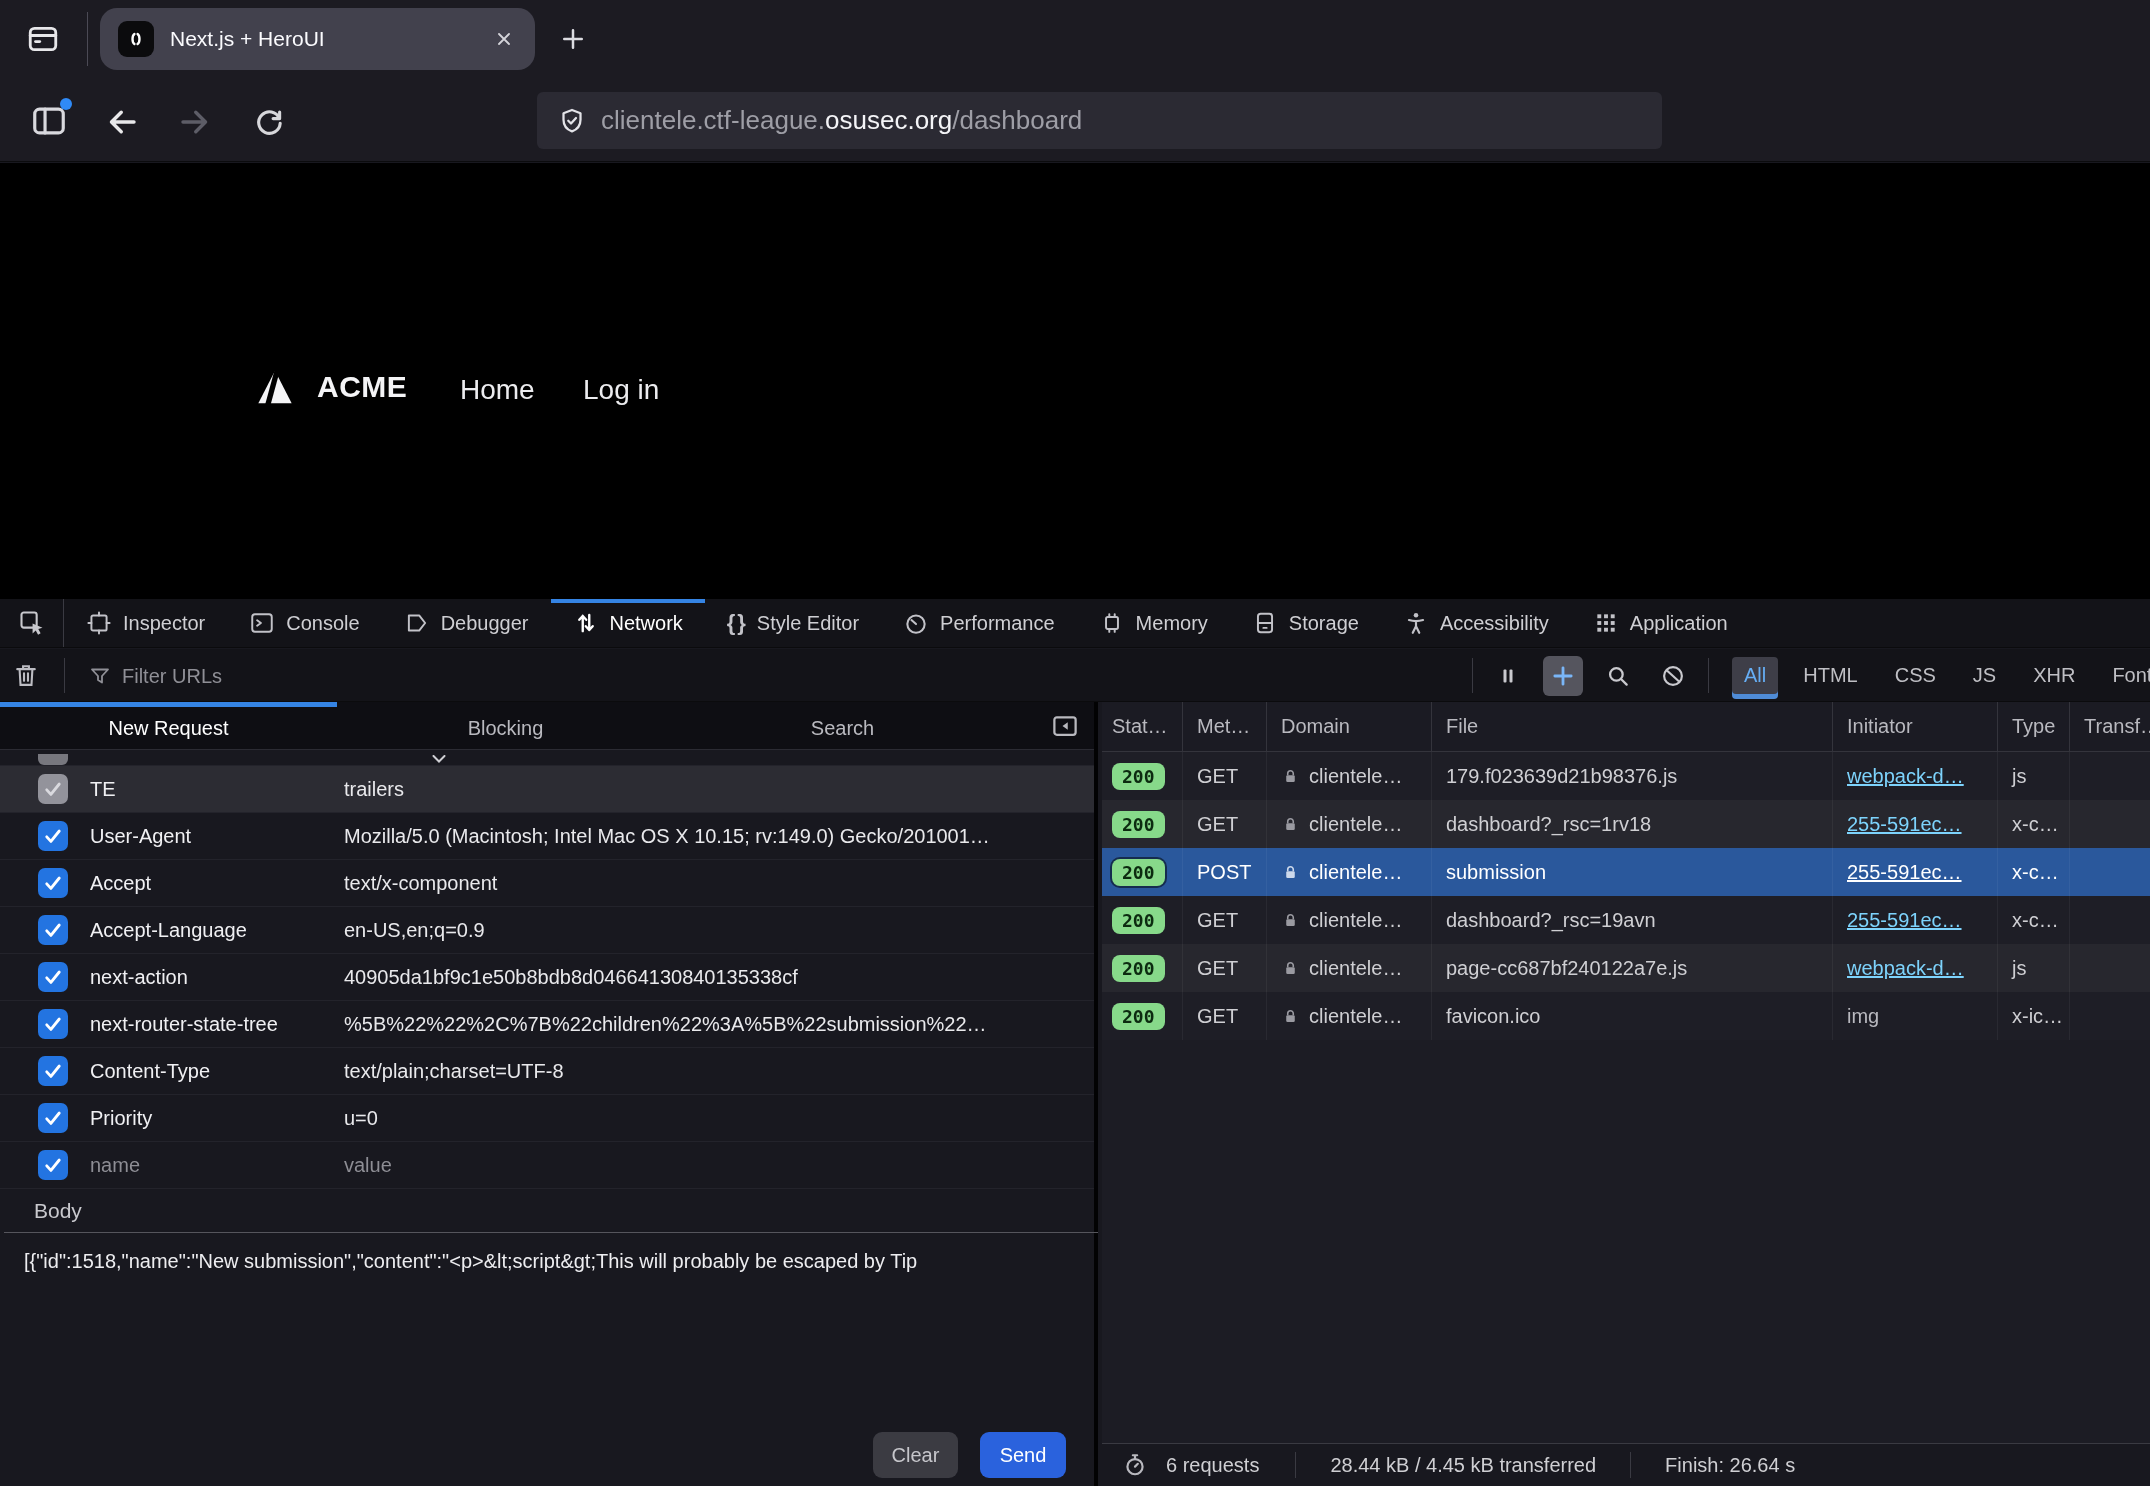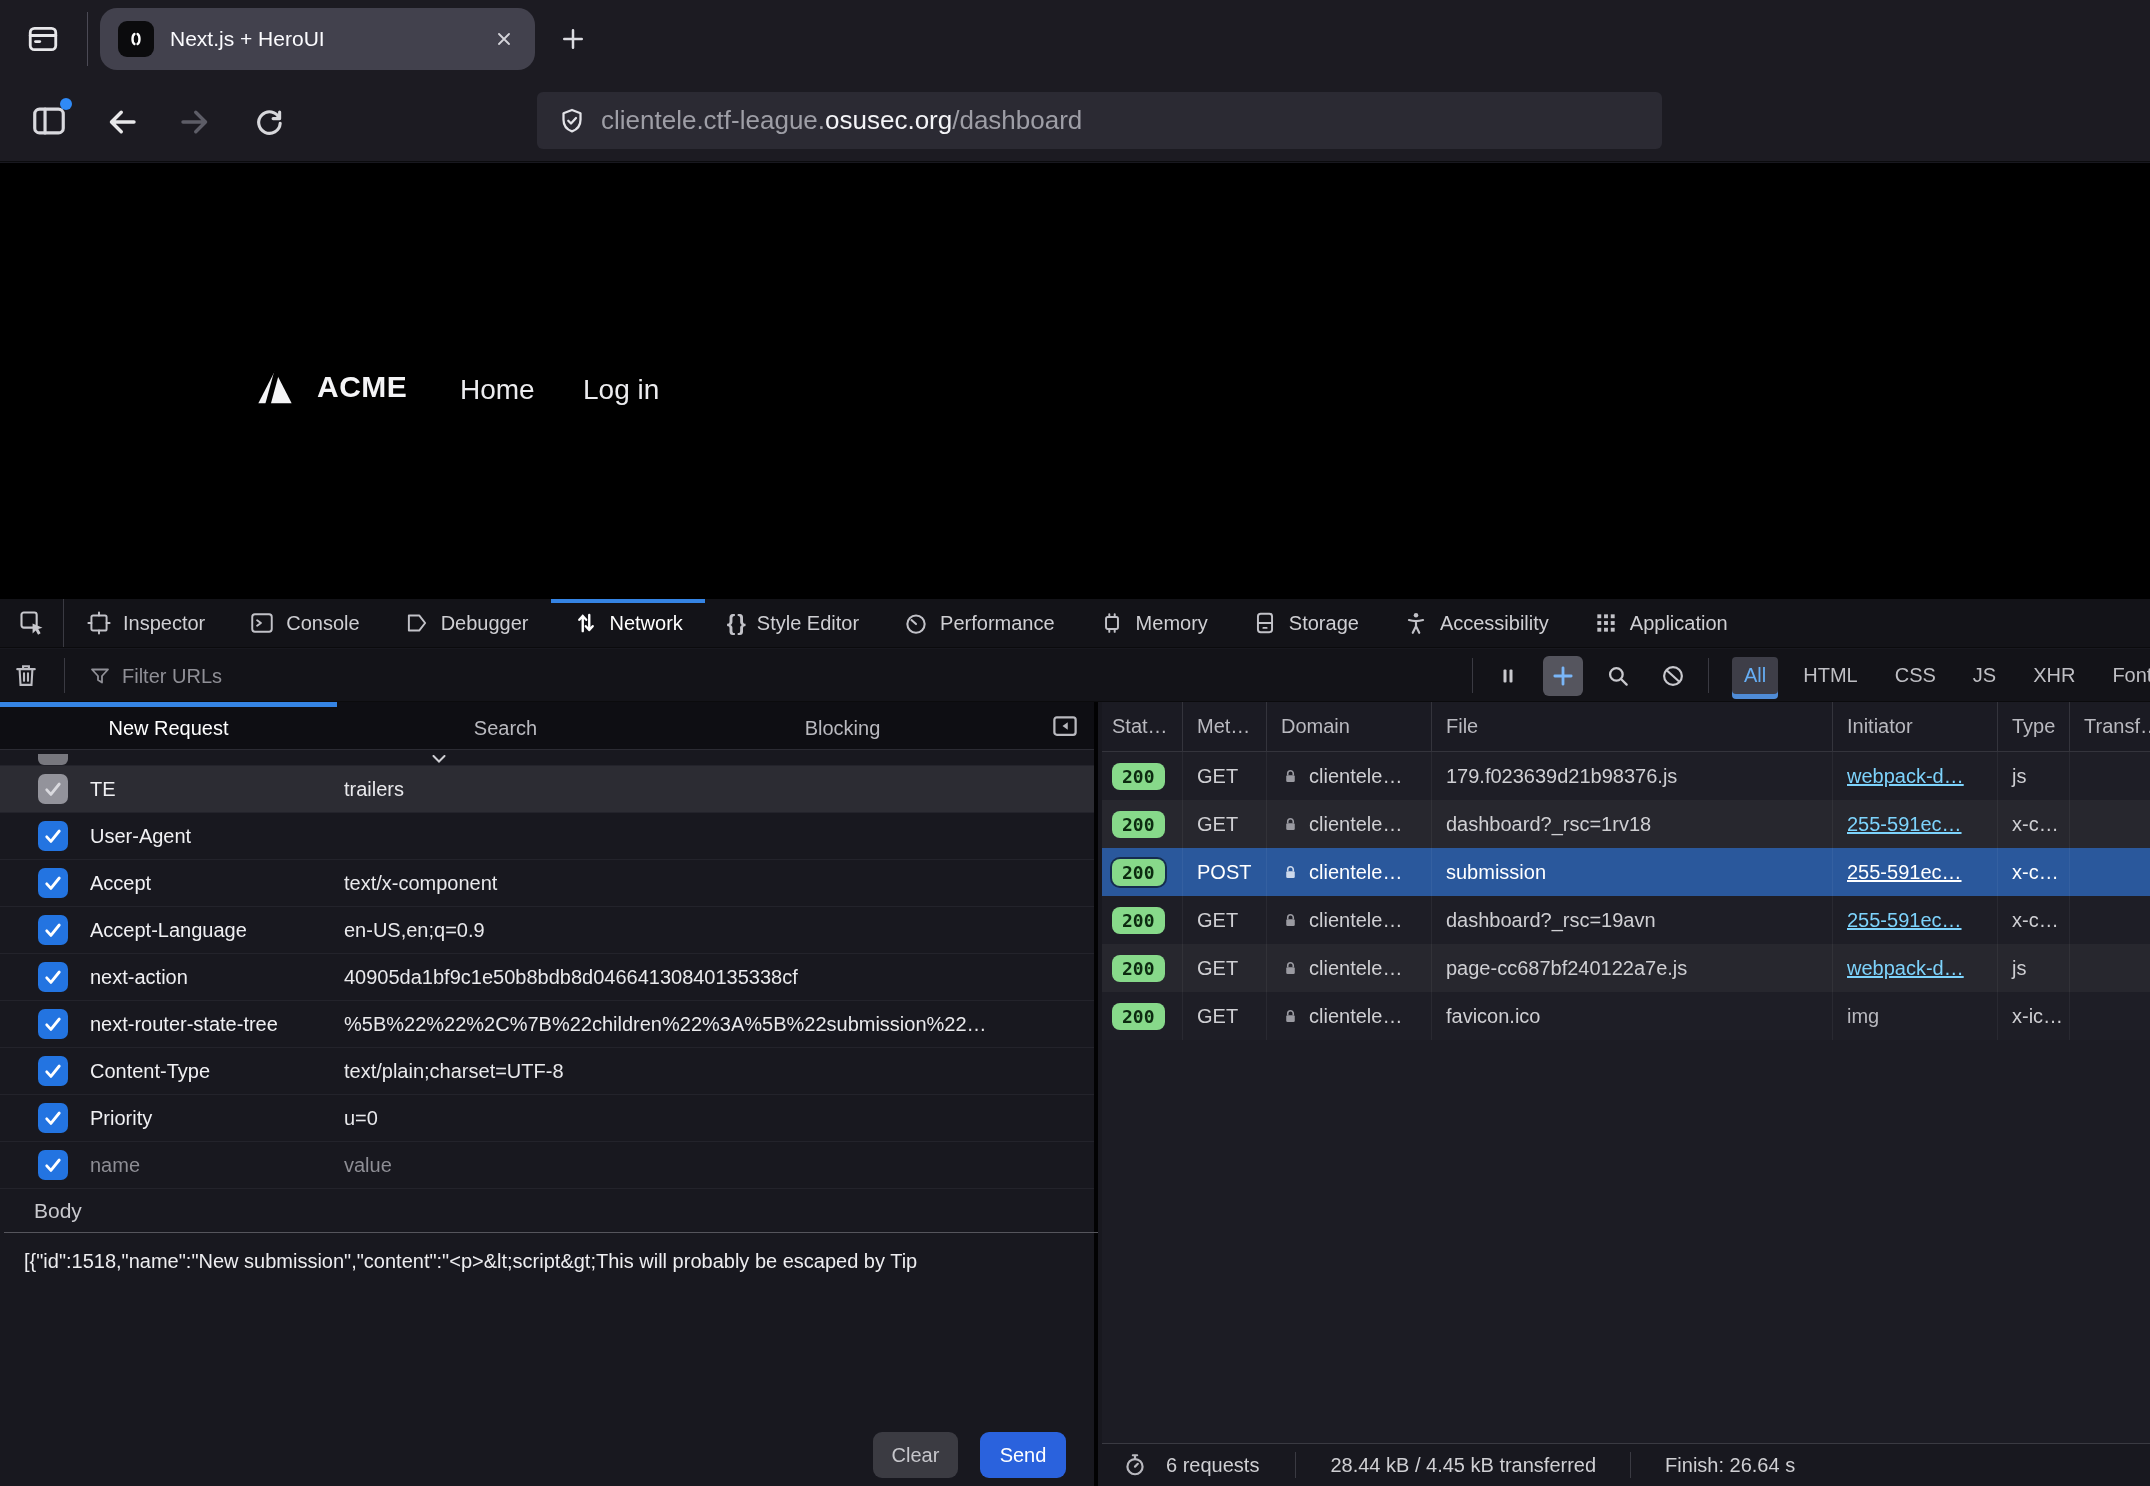--- a/index.html
+++ b/index.html
@@ -357,22 +357,22 @@
       <span class="chip">XHR</span>
       <span class="chip">Fonts</span>
 
     </div>
   </div>
 </div>
 
 <div id="leftpanel">
   <div class="ptabs">
     <div class="ptab active">New Request</div>
+    <div class="ptab">Blocking</div>
     <div class="ptab">Search</div>
-    <div class="ptab">Blocking</div>
     <div class="collapsebtn">
       <svg width="30" height="30" viewBox="0 0 24 24" fill="none" stroke="currentColor" stroke-width="1.8">
           <rect x="3.5" y="5" width="17" height="14" rx="2"></rect>
           <path d="M14.2 9L10 12l4.2 3z" fill="currentColor" stroke="none"></path>
         </svg>
     </div>
   </div>
   <div class="sliver">
     <span class="slivercb"></span>
     <span class="sliverchev">
@@ -391,20 +391,21 @@
       <span class="hname">TE</span>
       <span class="hval">trailers</span>
     </div>
     <div class="hrow">
       <span class="cb">
           <svg width="20" height="20" viewBox="0 0 24 24" fill="none" stroke="currentColor" stroke-width="3.4" stroke-linecap="round" stroke-linejoin="round">
             <path d="M4.5 13l5 5.5L19.5 6"></path>
           </svg>
         </span>
       <span class="hname">User-Agent</span>
+      <span class="hval">Mozilla/5.0 (Macintosh; Intel Mac OS X 10.15; rv:149.0) Gecko/201001…</span>
     </div>
     <div class="hrow">
       <span class="cb">
           <svg width="20" height="20" viewBox="0 0 24 24" fill="none" stroke="currentColor" stroke-width="3.4" stroke-linecap="round" stroke-linejoin="round">
             <path d="M4.5 13l5 5.5L19.5 6"></path>
           </svg>
         </span>
       <span class="hname">Accept</span>
       <span class="hval">text/x-component</span>
     </div>

